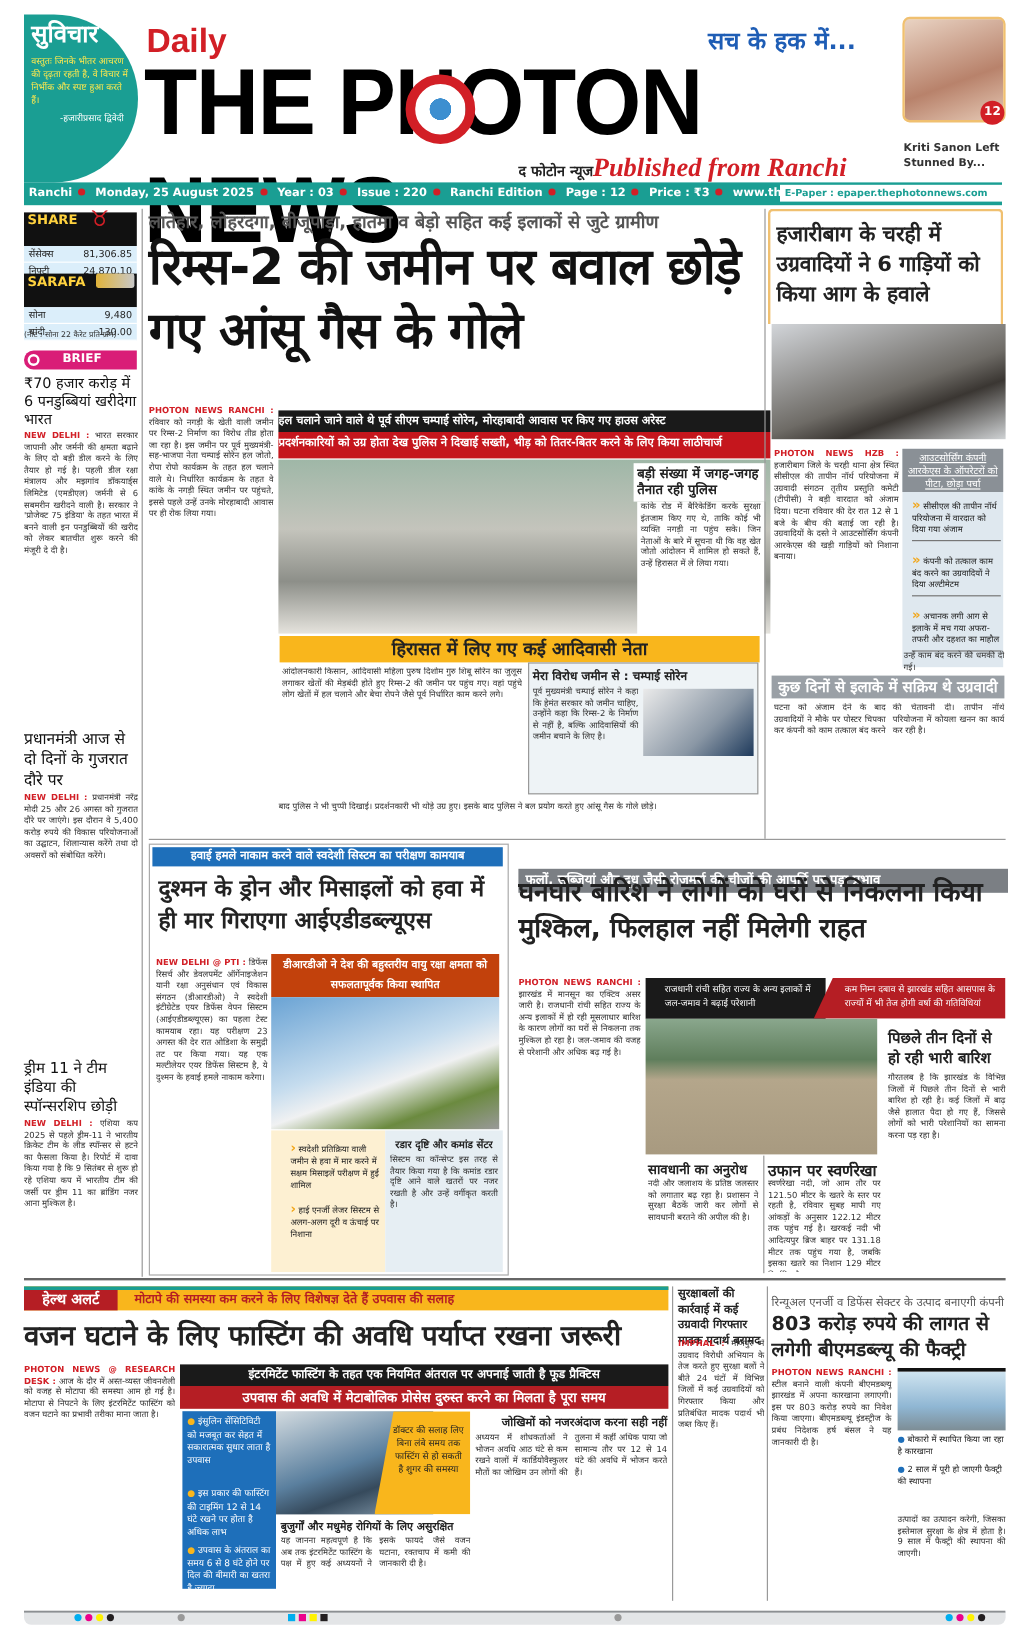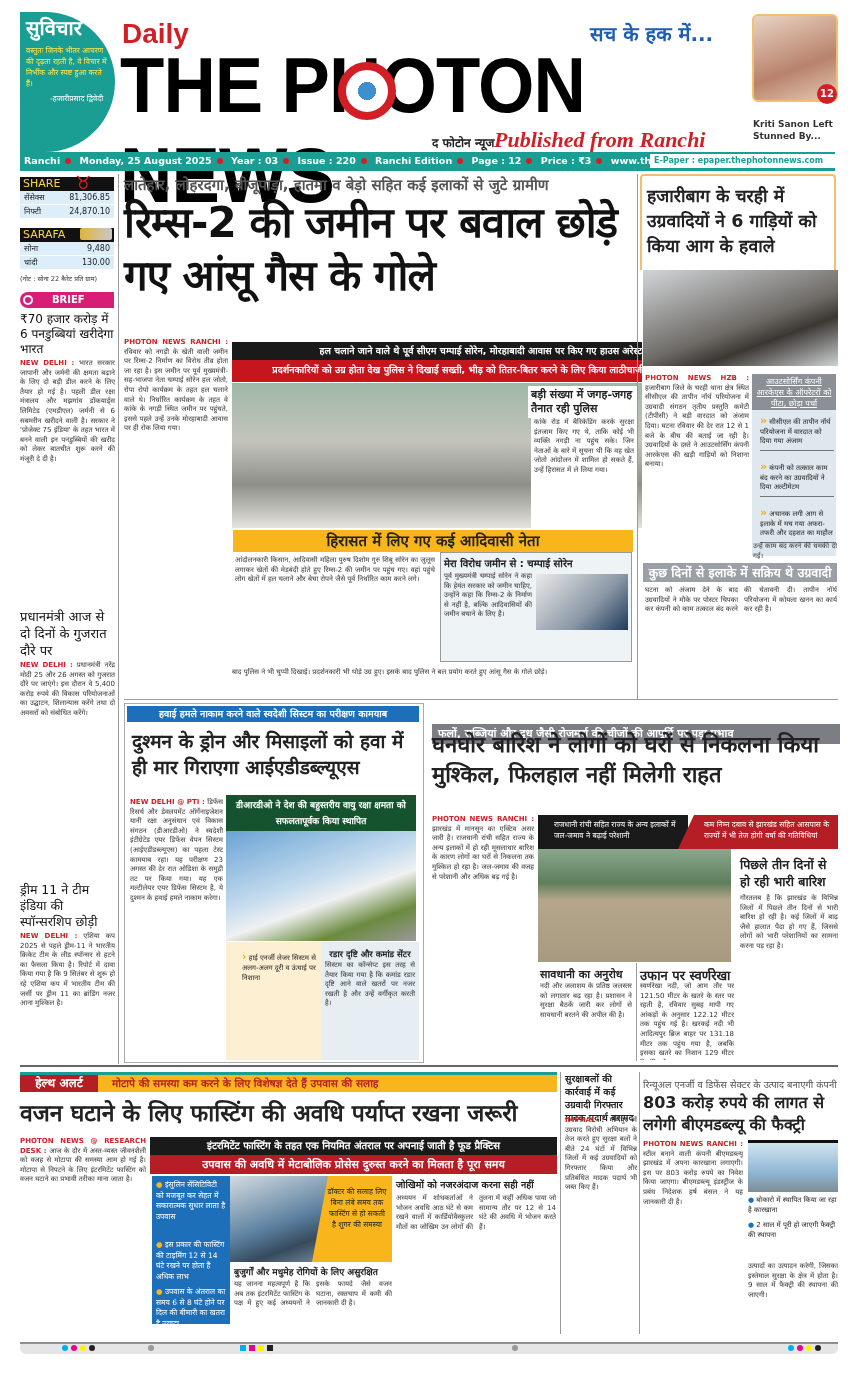--- a/index.html
+++ b/index.html
@@ -21,45 +21,45 @@
 #published{left:494px;top:127px;font-family:"Liberation Serif",serif;font-style:italic;font-weight:bold;font-size:22px;color:#d21f26}
 #atom{left:338px;top:62px;width:58px;height:58px;border-radius:50%;border:8px solid #d21f26;background:radial-gradient(circle,#3d8fd0 30%,#fff 31%)}
 #promo{left:752px;top:14px;width:86px;height:88px;border-radius:6px;border:2px solid #f0c070;background:linear-gradient(160deg,#e9d3c3,#b8826b 60%,#e5c8b4)}
 #promo-badge{left:817px;top:84px;width:20px;height:20px;border-radius:50%;background:#d21f26;color:#fff;font-size:10px;font-weight:bold;text-align:center;line-height:20px}
 #promo-cap{left:753px;top:118px;font-size:9px;font-weight:bold;color:#333;width:95px;line-height:12px}
 #infobar{left:20px;top:152px;width:815px;height:19px;background:#1a9e93;color:#fff;font-size:9.5px;font-weight:bold;padding:3px 4px;white-space:nowrap}
 #infobar .dot{display:inline-block;width:6px;height:6px;border-radius:50%;background:#d21f26;margin:0 5px}
 #epaper{left:650px;top:154px;width:185px;height:14px;background:#fff;color:#1a9e93;font-size:8px;font-weight:bold;padding:2px 4px;white-space:nowrap}
 
 .mkt{left:20px;width:94px}
-.mkt-h{height:14px;background:#111;color:#ffd23f;font-weight:normal;font-size:11px;padding-left:3px;line-height:14px}
+.mkt-h{height:28px;background:#111;color:#ffd23f;font-weight:bold;font-size:11px;padding-left:3px;line-height:14px}
 .mkt-row{height:14px;background:#dbeefa;border-bottom:1px solid #fff;font-size:8px;display:flex;justify-content:space-between;padding:0 4px;line-height:14px}
 #brief{left:20px;top:292px;width:94px;height:16px;background:#d91d77;color:#fff;font-weight:bold;font-size:10px;padding-left:32px;line-height:16px;border-radius:8px 0 0 8px}
 .lh{font-size:12px;color:#111;line-height:15px}
 
 #kicker{left:124px;top:174px;font-size:15px;color:#555;font-weight:bold}
 #lead{left:124px;top:196px;width:508px;font-size:42px;font-weight:bold;line-height:53px;color:#111;letter-spacing:-1px}
-.strip{position:absolute;font-size:9.5px;font-weight:bold;color:#fff;text-align:right;white-space:nowrap;overflow:hidden}
+.strip{position:absolute;font-size:9.5px;font-weight:bold;color:#fff;text-align:left;white-space:nowrap;overflow:hidden}
 #photo1{left:232px;top:383px;width:410px;height:145px;background:linear-gradient(180deg,#9fb7a7 0,#c4c4bc 40%,#8d8f89 70%,#e5e3dd 100%)}
 #hirasat{left:233px;top:530px;width:400px;height:22px;background:#f9b61c;font-size:15px;font-weight:bold;text-align:center;color:#222}
 #boxmera{left:440px;top:552px;width:192px;height:110px;background:#eef3f6;border:1px solid #999}
 
 #hzbbox{left:640px;top:174px;width:196px;height:96px;border:2px solid #f0c070;border-bottom:none;border-radius:4px 4px 0 0}
 #hzbhead{left:647px;top:184px;width:190px;font-size:17.5px;font-weight:bold;line-height:25px;color:#222}
 #truck{left:643px;top:270px;width:195px;height:96px;background:linear-gradient(160deg,#d2d5d9,#6e6b66 55%,#3a3632 70%,#cfd2d4)}
 #sidebar-hzb{left:752px;top:374px;width:84px;height:182px;background:#dfe8ef}
 #sb-head{left:752px;top:374px;width:84px;height:36px;background:#8a9096;color:#fff;font-size:8px;text-align:center;line-height:11px;text-decoration:underline;padding-top:2px}
 .sb-item{left:760px;width:74px;font-size:7px;line-height:9.5px;color:#222;border-bottom:1px solid #777;padding-bottom:3px}
 .chev{color:#f2a71b;font-weight:bold;font-size:11px}
 #sakriya{left:643px;top:563px;width:194px;height:19px;background:#9aa0a6;color:#fff;font-size:12.5px;font-weight:bold;text-align:center;line-height:19px}
 
 #iadws-box{left:124px;top:703px;width:300px;height:360px;border:1px solid #aaa}
 #iadws-strip{left:127px;top:706px;width:292px;height:16px;background:#1e6fba;color:#fff;font-size:9.5px;font-weight:bold;text-align:center;line-height:16px}
 #iadws-h{left:132px;top:728px;width:290px;font-size:19px;font-weight:bold;line-height:26px;color:#222}
-#drdo-cap{left:226px;top:795px;width:190px;height:36px;background:#14532d;color:#fff;font-size:9px;font-weight:bold;text-align:center;line-height:16px;padding-top:2px}
+#drdo-cap{left:226px;top:795px;width:190px;height:36px;background:#c2410c;color:#fff;font-size:9px;font-weight:bold;text-align:center;line-height:16px;padding-top:2px}
 #missile{left:226px;top:831px;width:190px;height:110px;background:linear-gradient(160deg,#6aa3d4,#c5dcee 45%,#f0f1f2 60%,#6b8a3f 80%,#999 100%)}
 #iadws-hl{left:226px;top:942px;width:95px;height:118px;background:#fdf0d2}
 #radar{left:321px;top:942px;width:98px;height:118px;background:#e6eef3}
 
 #rain-kicker{left:432px;top:724px;width:408px;height:20px;background:#7b7f84;color:#fff;font-size:11px;font-weight:bold;line-height:20px;padding-left:6px;white-space:nowrap}
 #rain-h{left:432px;top:730px;width:408px;font-size:22px;font-weight:bold;line-height:30px;color:#222}
 #rainblk{left:538px;top:815px;width:150px;height:34px;background:#1a1a1a;color:#fff;font-size:7.5px;padding:4px 4px 0 16px;line-height:11px}
 #rainred{left:678px;top:815px;width:160px;height:34px;background:#b51e24;color:#fff;font-size:7.5px;padding:4px 4px 0 26px;line-height:11px;clip-path:polygon(10% 0,100% 0,100% 100%,0 100%)}
 #flood{left:538px;top:849px;width:193px;height:113px;background:linear-gradient(180deg,#8aa78d 0,#5f7e5c 30%,#b4a68b 45%,#a89a80 100%)}
 
@@ -184,20 +184,21 @@
 
 <div class="hline" style="left:124px;top:699px;width:714px"></div>
 
 <div id="iadws-box" class="abs"></div>
 <div id="iadws-strip" class="abs">हवाई हमले नाकाम करने वाले स्वदेशी सिस्टम का परीक्षण कामयाब</div>
 <div id="iadws-h" class="abs">दुश्मन के ड्रोन और मिसाइलों को हवा में ही मार गिराएगा आईएडीडब्ल्यूएस</div>
 <div class="abs body-text" style="left:130px;top:798px;width:93px;height:262px"><span class="dateline">NEW DELHI @ PTI :</span> <span>डिफेंस रिसर्च और डेवलपमेंट ऑर्गेनाइजेशन यानी रक्षा अनुसंधान एवं विकास संगठन (डीआरडीओ) ने स्वदेशी इंटीग्रेटेड एयर डिफेंस वेपन सिस्टम (आईएडीडब्ल्यूएस) का पहला टेस्ट कामयाब रहा। यह परीक्षण 23 अगस्त की देर रात ओडिशा के समुद्री तट पर किया गया। यह एक मल्टीलेयर एयर डिफेंस सिस्टम है, ये दुश्मन के हवाई हमले नाकाम करेगा।</span></div>
 <div id="drdo-cap" class="abs">डीआरडीओ ने देश की बहुस्तरीय वायु रक्षा क्षमता को सफलतापूर्वक किया स्थापित</div>
 <div id="missile" class="abs"></div>
 <div id="iadws-hl" class="abs">
+  <div style="padding:10px 4px 0 16px;font-size:7px;line-height:10px"><span class="chev">›</span> <span>स्वदेशी प्रतिक्रिया वाली जमीन से हवा में मार करने में सक्षम मिसाइलें परीक्षण में हुईं शामिल</span></div>
   <div style="padding:10px 4px 0 16px;font-size:7px;line-height:10px"><span class="chev">›</span> <span>हाई एनर्जी लेजर सिस्टम से अलग-अलग दूरी व ऊंचाई पर निशाना</span></div>
 </div>
 <div id="radar" class="abs">
   <div style="font-size:8.5px;font-weight:bold;text-align:center;padding:6px 2px 2px">रडार दृष्टि और कमांड सेंटर</div>
   <div class="body-text" style="padding:0 4px;height:90px">सिस्टम का कॉन्सेप्ट इस तरह से तैयार किया गया है कि कमांड रडार दृष्टि आने वाले खतरों पर नजर रखती है और उन्हें वर्गीकृत करती है।</div>
 </div>
 
 <div id="rain-kicker" class="abs">फलों, सब्जियां और दूध जैसी रोजमर्रा की चीजों की आपूर्ति पर पड़ा प्रभाव</div>
 <div id="rain-h" class="abs">घनघोर बारिश ने लोगों को घरों से निकलना किया मुश्किल, फिलहाल नहीं मिलेगी राहत</div>
 <div class="abs body-text" style="left:432px;top:815px;width:102px;height:245px"><span class="dateline">PHOTON NEWS RANCHI :</span> <span>झारखंड में मानसून का एक्टिव असर जारी है। राजधानी रांची सहित राज्य के अन्य इलाकों में हो रही मूसलाधार बारिश के कारण लोगों का घरों से निकलना तक मुश्किल हो रहा है। जल-जमाव की वजह से परेशानी और अधिक बढ़ गई है।</span></div>
@@ -222,21 +223,21 @@
 <div id="if-red" class="abs">उपवास की अवधि में मेटाबोलिक प्रोसेस दुरुस्त करने का मिलता है पूरा समय</div>
 <div id="if-blue" class="abs">
   <div style="margin-bottom:18px"><span style="color:#f9b61c">●</span> <span>इंसुलिन सेंसिटिविटी को मजबूत कर सेहत में सकारात्मक सुधार लाता है उपवास</span></div>
   <div style="margin-bottom:5px"><span style="color:#f9b61c">●</span> <span>इस प्रकार की फास्टिंग की टाइमिंग 12 से 14 घंटे रखने पर होता है अधिक लाभ</span></div>
   <div><span style="color:#f9b61c">●</span> <span>उपवास के अंतराल का समय 6 से 8 घंटे होने पर दिल की बीमारी का खतरा है ज्यादा</span></div>
 </div>
 <div id="if-photo" class="abs"></div>
 <div id="if-yel" class="abs">डॉक्टर की सलाह लिए बिना लंबे समय तक फास्टिंग से हो सकती है शुगर की समस्या</div>
 <div class="abs" style="left:234px;top:1265px;width:158px;font-size:9px;font-weight:bold">बुजुर्गों और मधुमेह रोगियों के लिए असुरक्षित</div>
 <div class="abs body-text" style="left:234px;top:1280px;width:158px;height:46px;column-count:2;column-gap:6px">यह जानना महत्वपूर्ण है कि अब तक इंटरमिटेंट फास्टिंग के पक्ष में हुए कई अध्ययनों ने इसके फायदे जैसे वजन घटाना, रक्तचाप में कमी की जानकारी दी है।</div>
-<div class="abs" style="left:396px;top:1178px;width:160px;font-size:9.5px;font-weight:bold;text-align:left">जोखिमों को नजरअंदाज करना सही नहीं</div>
+<div class="abs" style="left:396px;top:1178px;width:160px;font-size:9.5px;font-weight:bold;text-align:right">जोखिमों को नजरअंदाज करना सही नहीं</div>
 <div class="abs body-text" style="left:396px;top:1194px;width:160px;height:132px;column-count:2;column-gap:6px">अध्ययन में शोधकर्ताओं ने भोजन अवधि आठ घंटे से कम रखने वालों में कार्डियोवैस्कुलर मौतों का जोखिम उन लोगों की तुलना में कहीं अधिक पाया जो सामान्य तौर पर 12 से 14 घंटे की अवधि में भोजन करते हैं।</div>
 
 <div class="vline" style="left:560px;top:1072px;height:262px"></div>
 <div class="abs" style="left:565px;top:1072px;width:72px;font-size:9.5px;font-weight:bold;line-height:13px">सुरक्षाबलों की कार्रवाई में कई उग्रवादी गिरफ्तार मादक पदार्थ बरामद</div>
 <div class="abs body-text" style="left:565px;top:1116px;width:72px;height:212px"><span class="dateline">IMPHAL :</span> <span>मणिपुर में उग्रवाद विरोधी अभियान के तेज करते हुए सुरक्षा बलों ने बीते 24 घंटों में विभिन्न जिलों में कई उग्रवादियों को गिरफ्तार किया और प्रतिबंधित मादक पदार्थ भी जब्त किए हैं।</span></div>
 <div class="vline" style="left:639px;top:1072px;height:262px"></div>
 
 <div id="bmw-k" class="abs">रिन्यूअल एनर्जी व डिफेंस सेक्टर के उत्पाद बनाएगी कंपनी</div>
 <div id="bmw-h" class="abs">803 करोड़ रुपये की लागत से लगेगी बीएमडब्ल्यू की फैक्ट्री</div>
 <div class="abs body-text" style="left:643px;top:1140px;width:100px;height:185px"><span class="dateline">PHOTON NEWS RANCHI :</span> <span>स्टील बनाने वाली कंपनी बीएमडब्ल्यू झारखंड में अपना कारखाना लगाएगी। इस पर 803 करोड़ रुपये का निवेश किया जाएगा। बीएमडब्ल्यू इंडस्ट्रीज के प्रबंध निदेशक हर्ष बंसल ने यह जानकारी दी है।</span></div>

